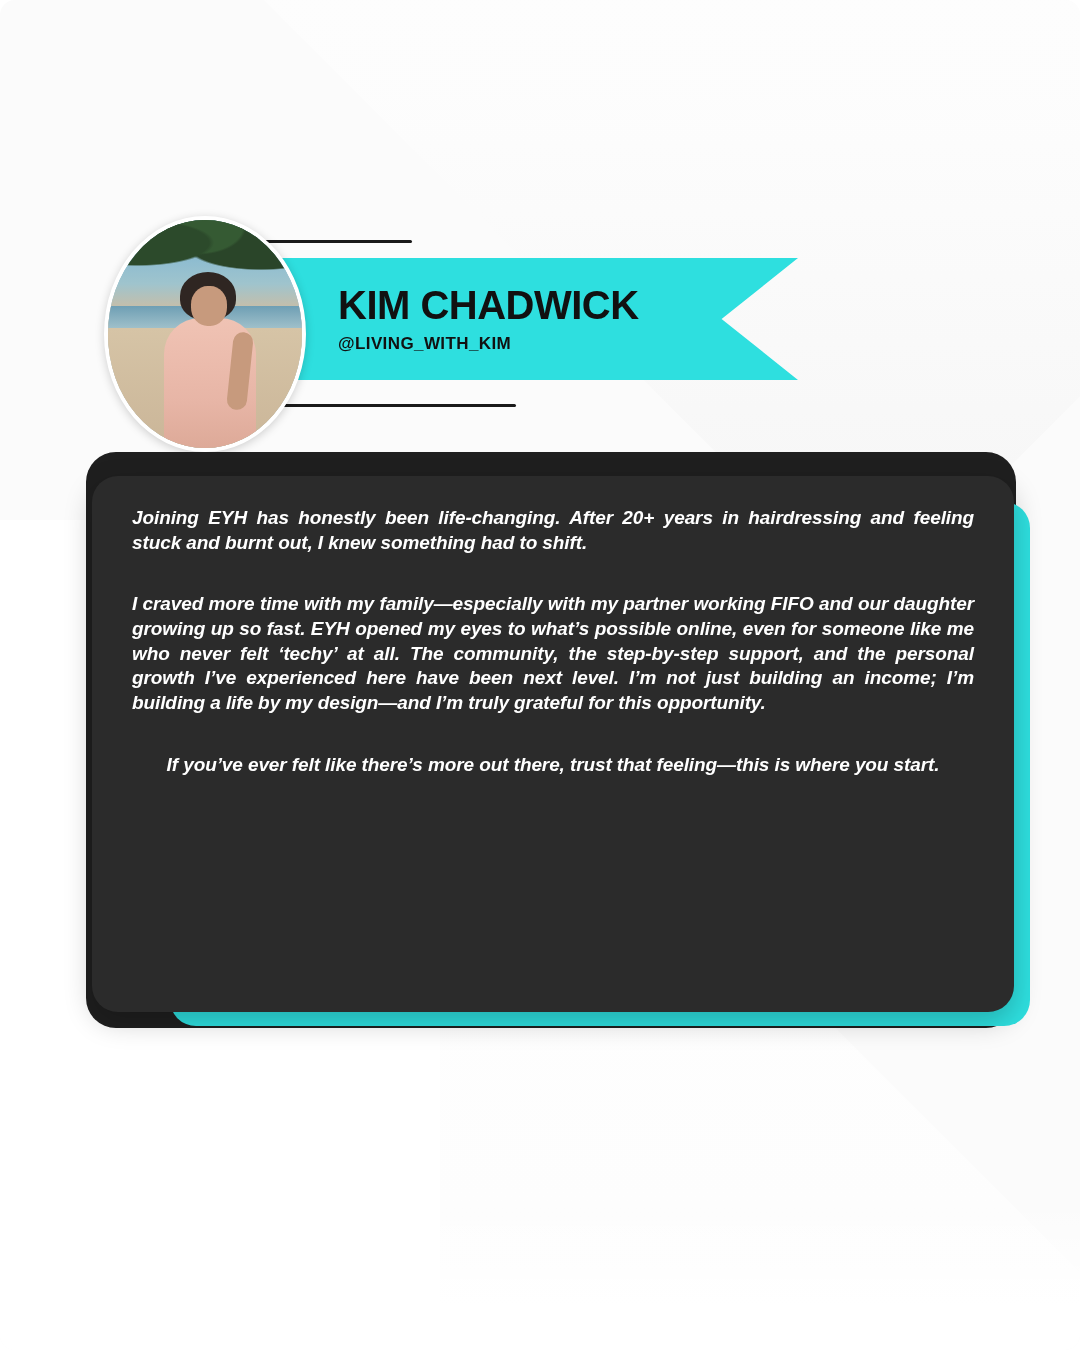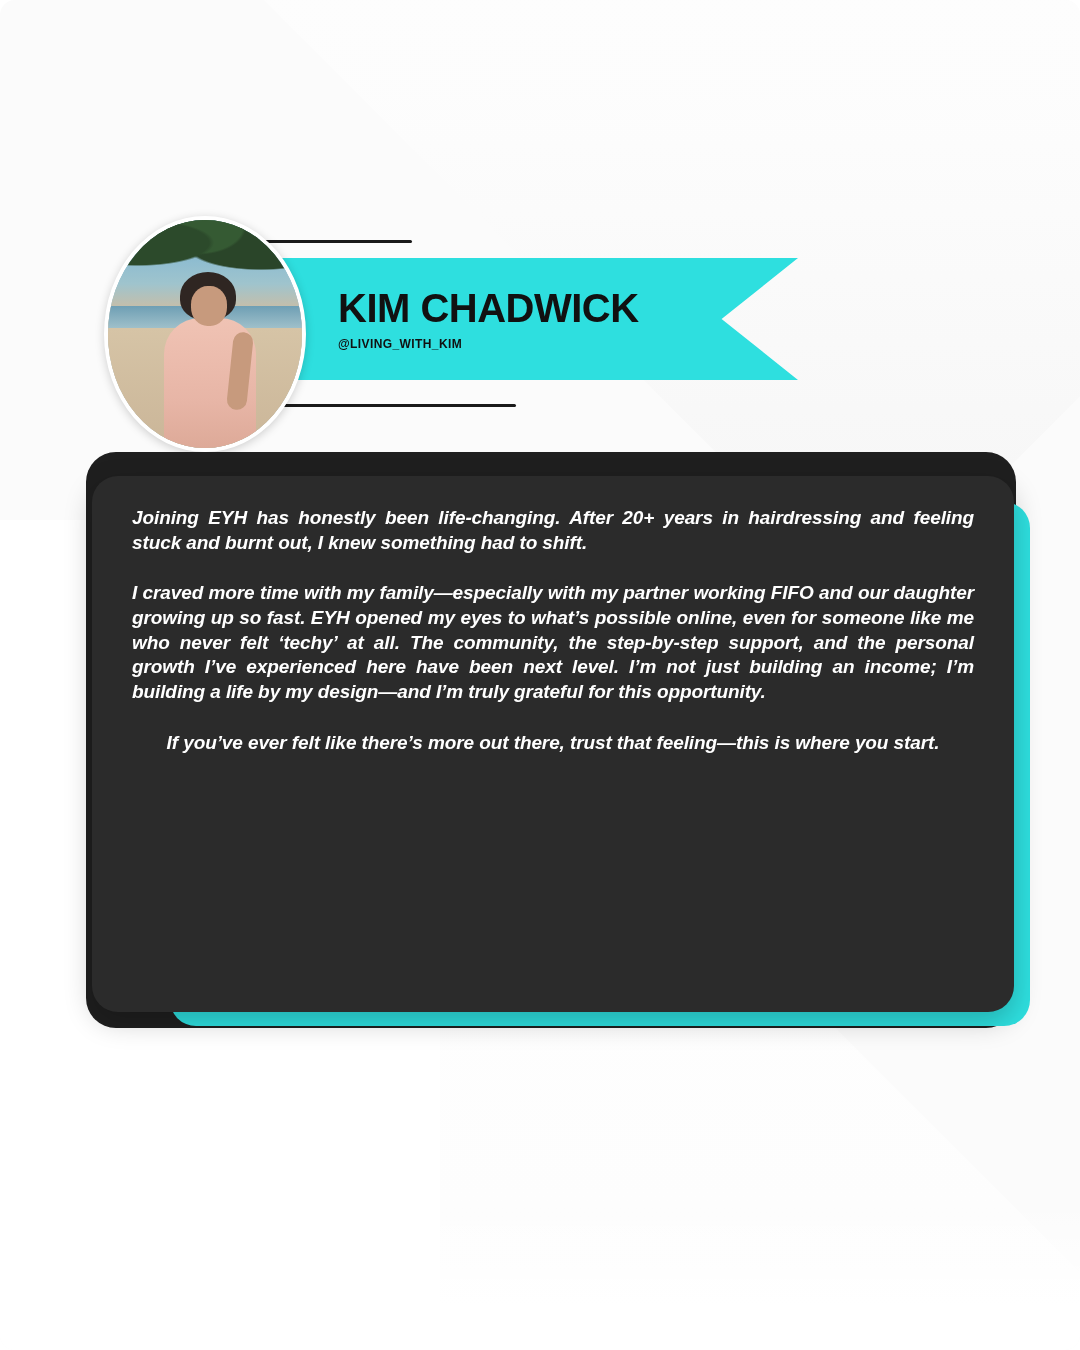--- a/index.html
+++ b/index.html
@@ -95,21 +95,21 @@
   .name-text {
     font-size: 40px;
     font-weight: 700;
     color: #111111;
     letter-spacing: -0.5px;
     line-height: 1;
   }
 
   .handle-text {
     margin-top: 9px;
-    font-size: 12px;
+    font-size: 17px;
     font-weight: 700;
     color: #111111;
     letter-spacing: 0.4px;
   }
 
   .rule {
     position: absolute;
     height: 3px;
     background: #1a1a1a;
     border-radius: 2px;
@@ -235,21 +235,21 @@
   .quote-p {
     color: #ffffff;
     font-size: 19px;
     font-weight: 700;
     line-height: 1.30;
     text-align: justify;
     text-justify: inter-word;
     letter-spacing: -0.1px;
     font-style: italic;
   }
-  .quote-p + .quote-p { margin-top: 26px; }
+  .quote-p + .quote-p { margin-top: 37px; }
   .quote-p:last-child { text-align: center; }
 
   .bottom-fade {
     position: absolute;
     left: 0; bottom: 0;
     width: 1080px; height: 150px;
     background: linear-gradient(to bottom, rgba(255,255,255,0), #ffffff 70%);
     pointer-events: none;
   }
 </style>

